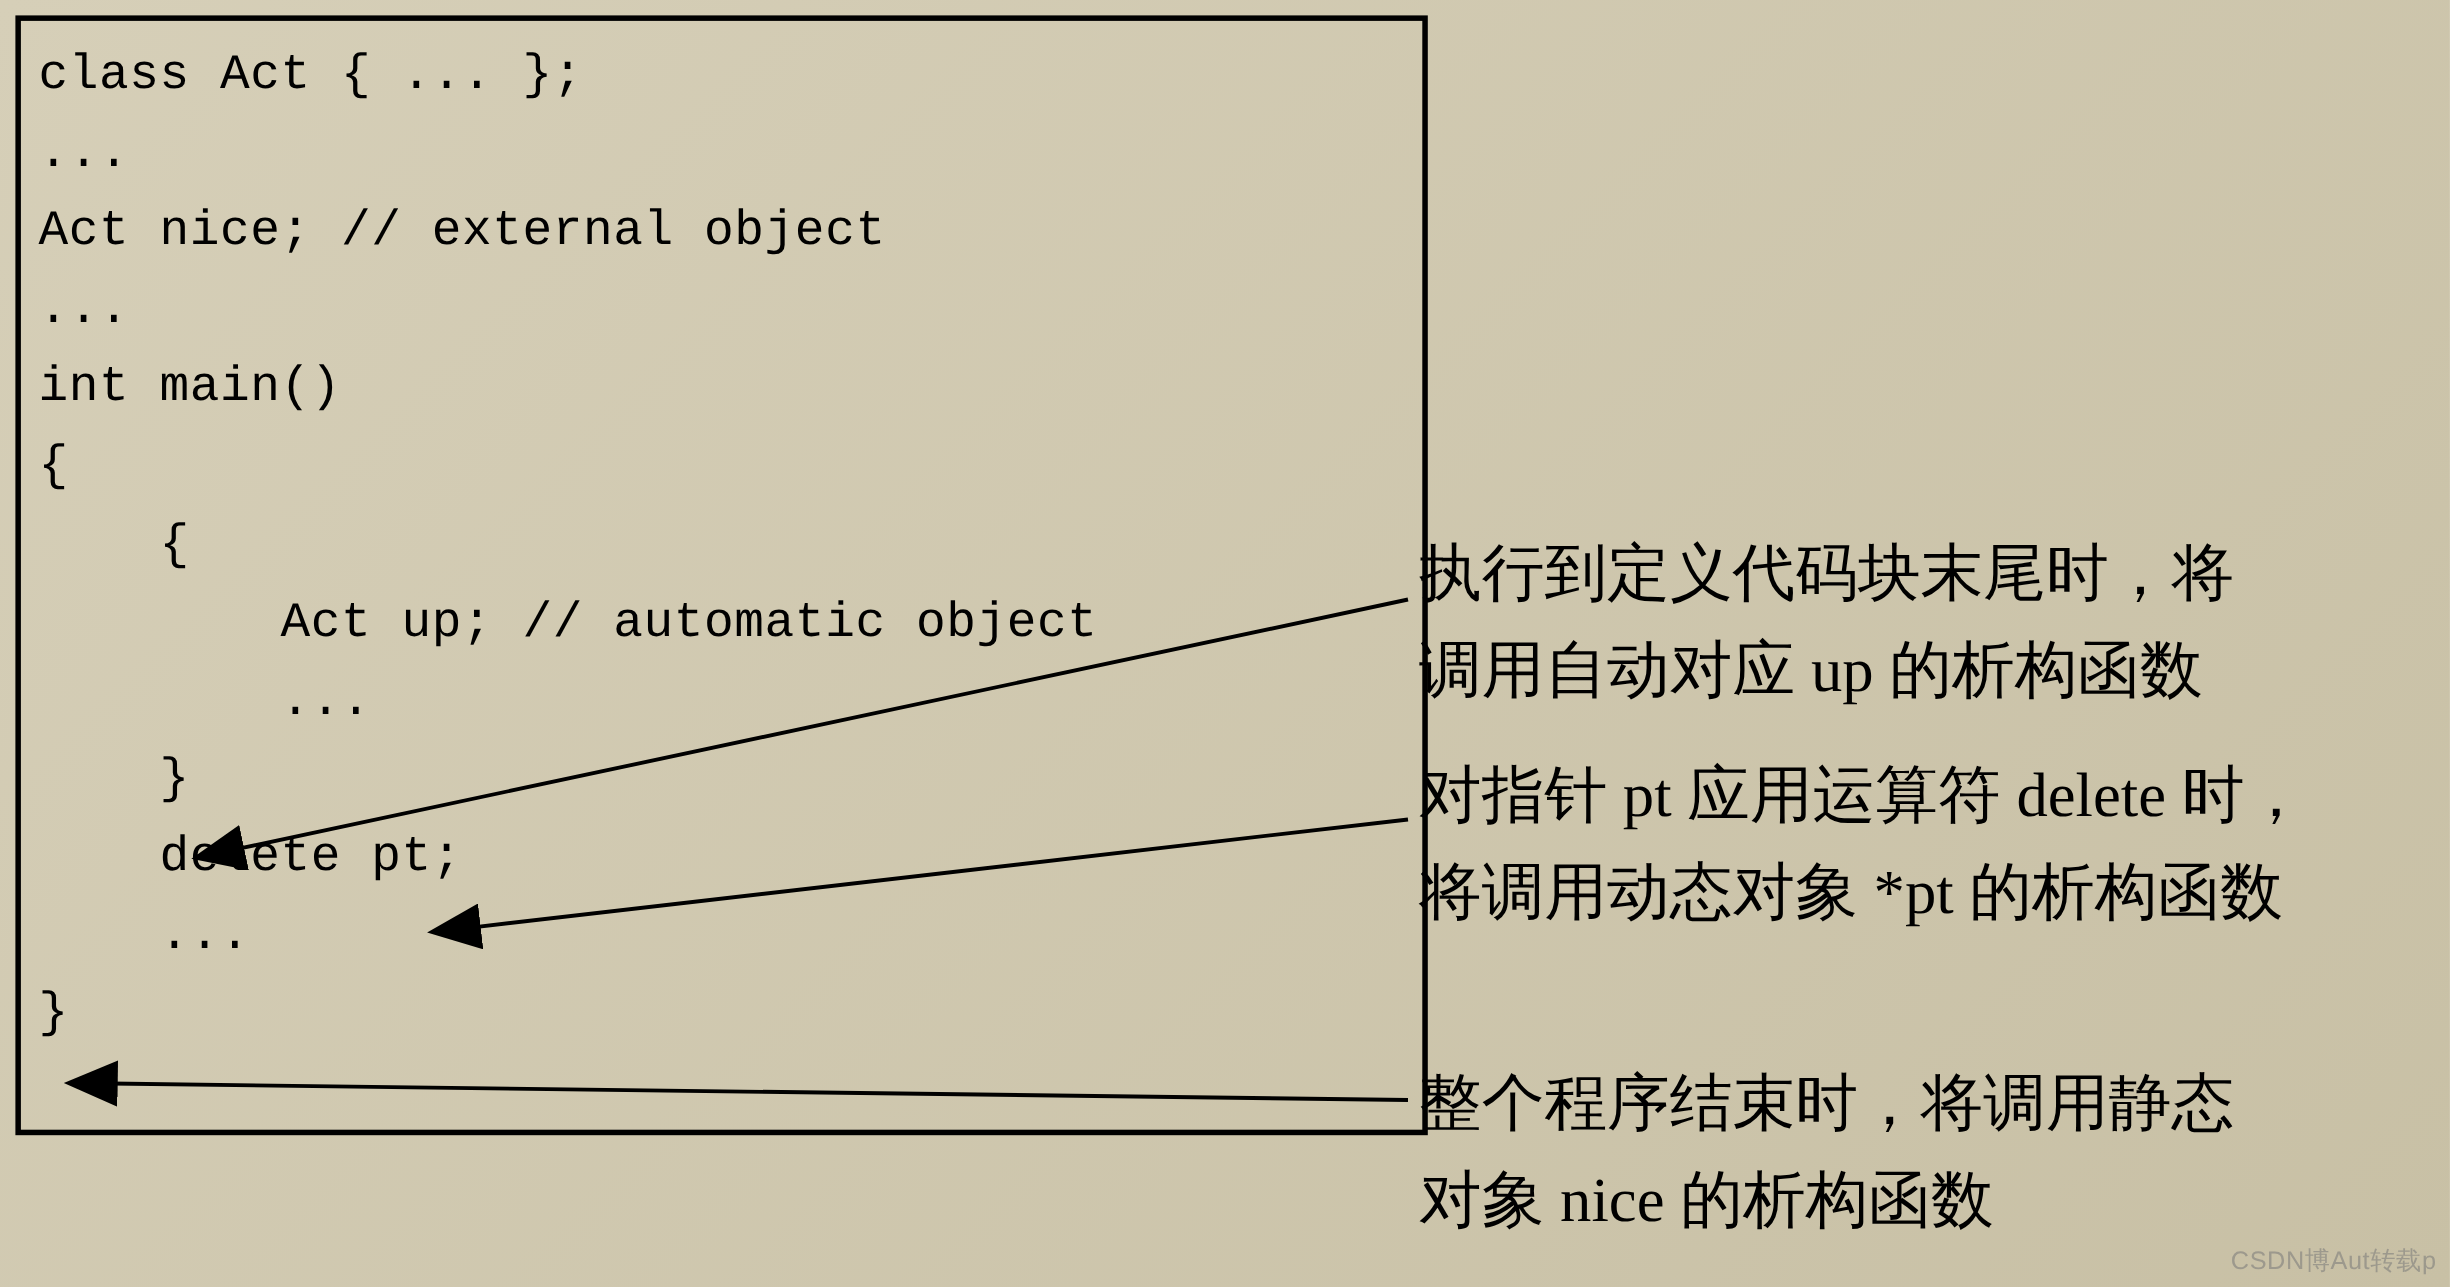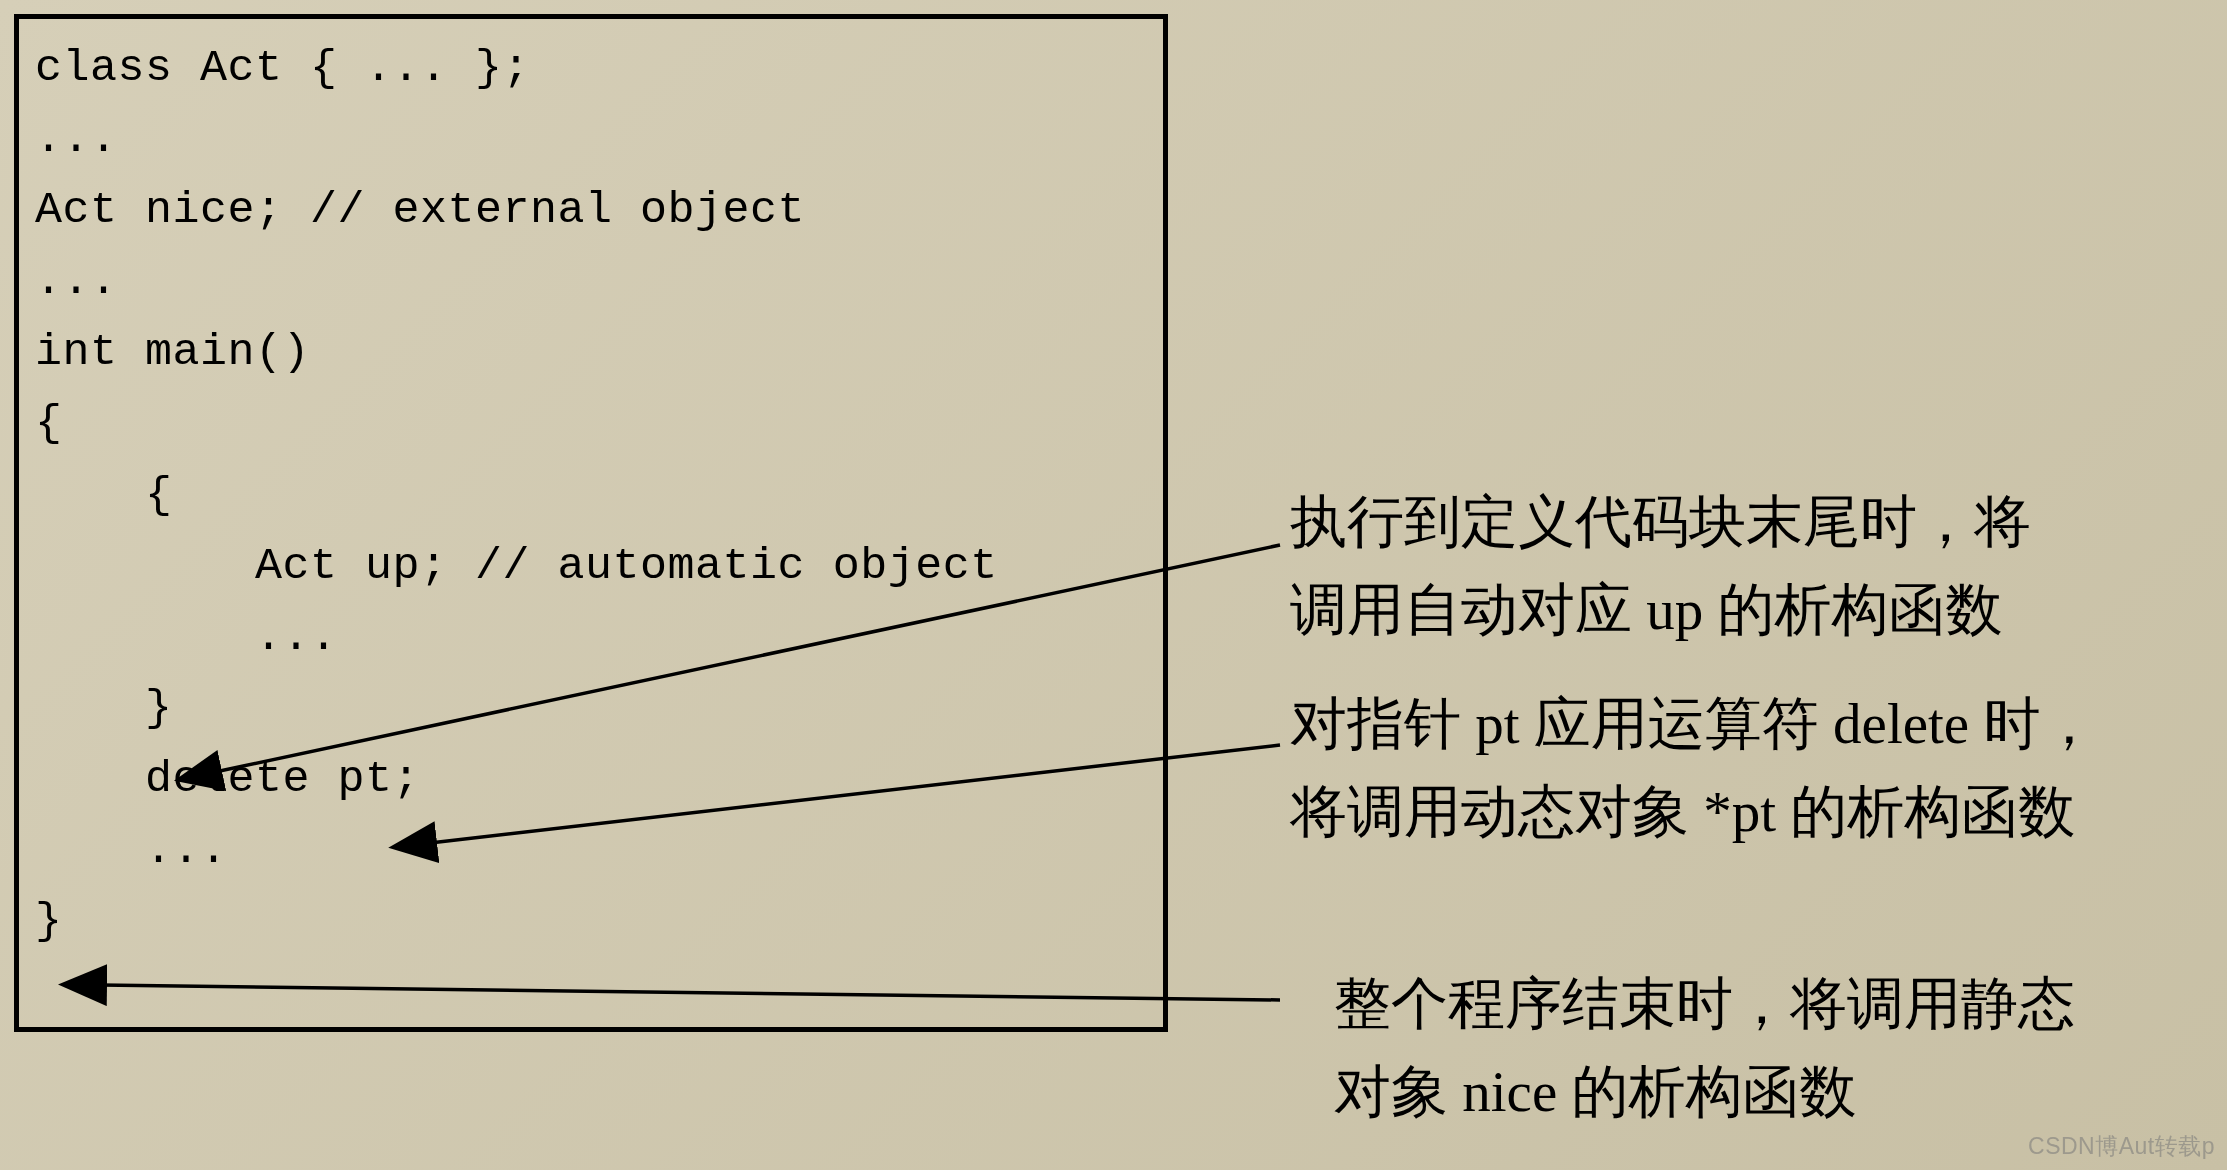--- a/index.html
+++ b/index.html
@@ -9,21 +9,21 @@
     height: 1170px;
     background: linear-gradient(135deg, #d6cfb8 0%, #c8c0a5 100%);
     font-family: "Courier New", monospace;
     position: relative;
     overflow: hidden;
   }
   .code-box {
     position: absolute;
     left: 14px;
     top: 14px;
-    width: 1154px;
+    width: 1284px;
     height: 1018px;
     border: 5px solid #000;
     box-sizing: border-box;
     padding: 14px 16px;
   }
   .code-line {
     font-size: 45px;
     line-height: 1.58;
     white-space: pre;
     color: #000;
@@ -32,21 +32,21 @@
   .annotation {
     position: absolute;
     font-family: "SimSun", "宋体", serif;
     font-size: 57px;
     line-height: 1.55;
     color: #000;
     white-space: pre;
   }
   .ann1 { left: 1290px; top: 478px; }
   .ann2 { left: 1290px; top: 680px; }
-  .ann3 { left: 1290px; top: 960px; margin-left: 44px; }
+  .ann3 { left: 1290px; top: 960px; }
   svg.arrows {
     position: absolute;
     left: 0;
     top: 0;
     width: 2227px;
     height: 1170px;
     pointer-events: none;
   }
   .watermark {
     position: absolute;

